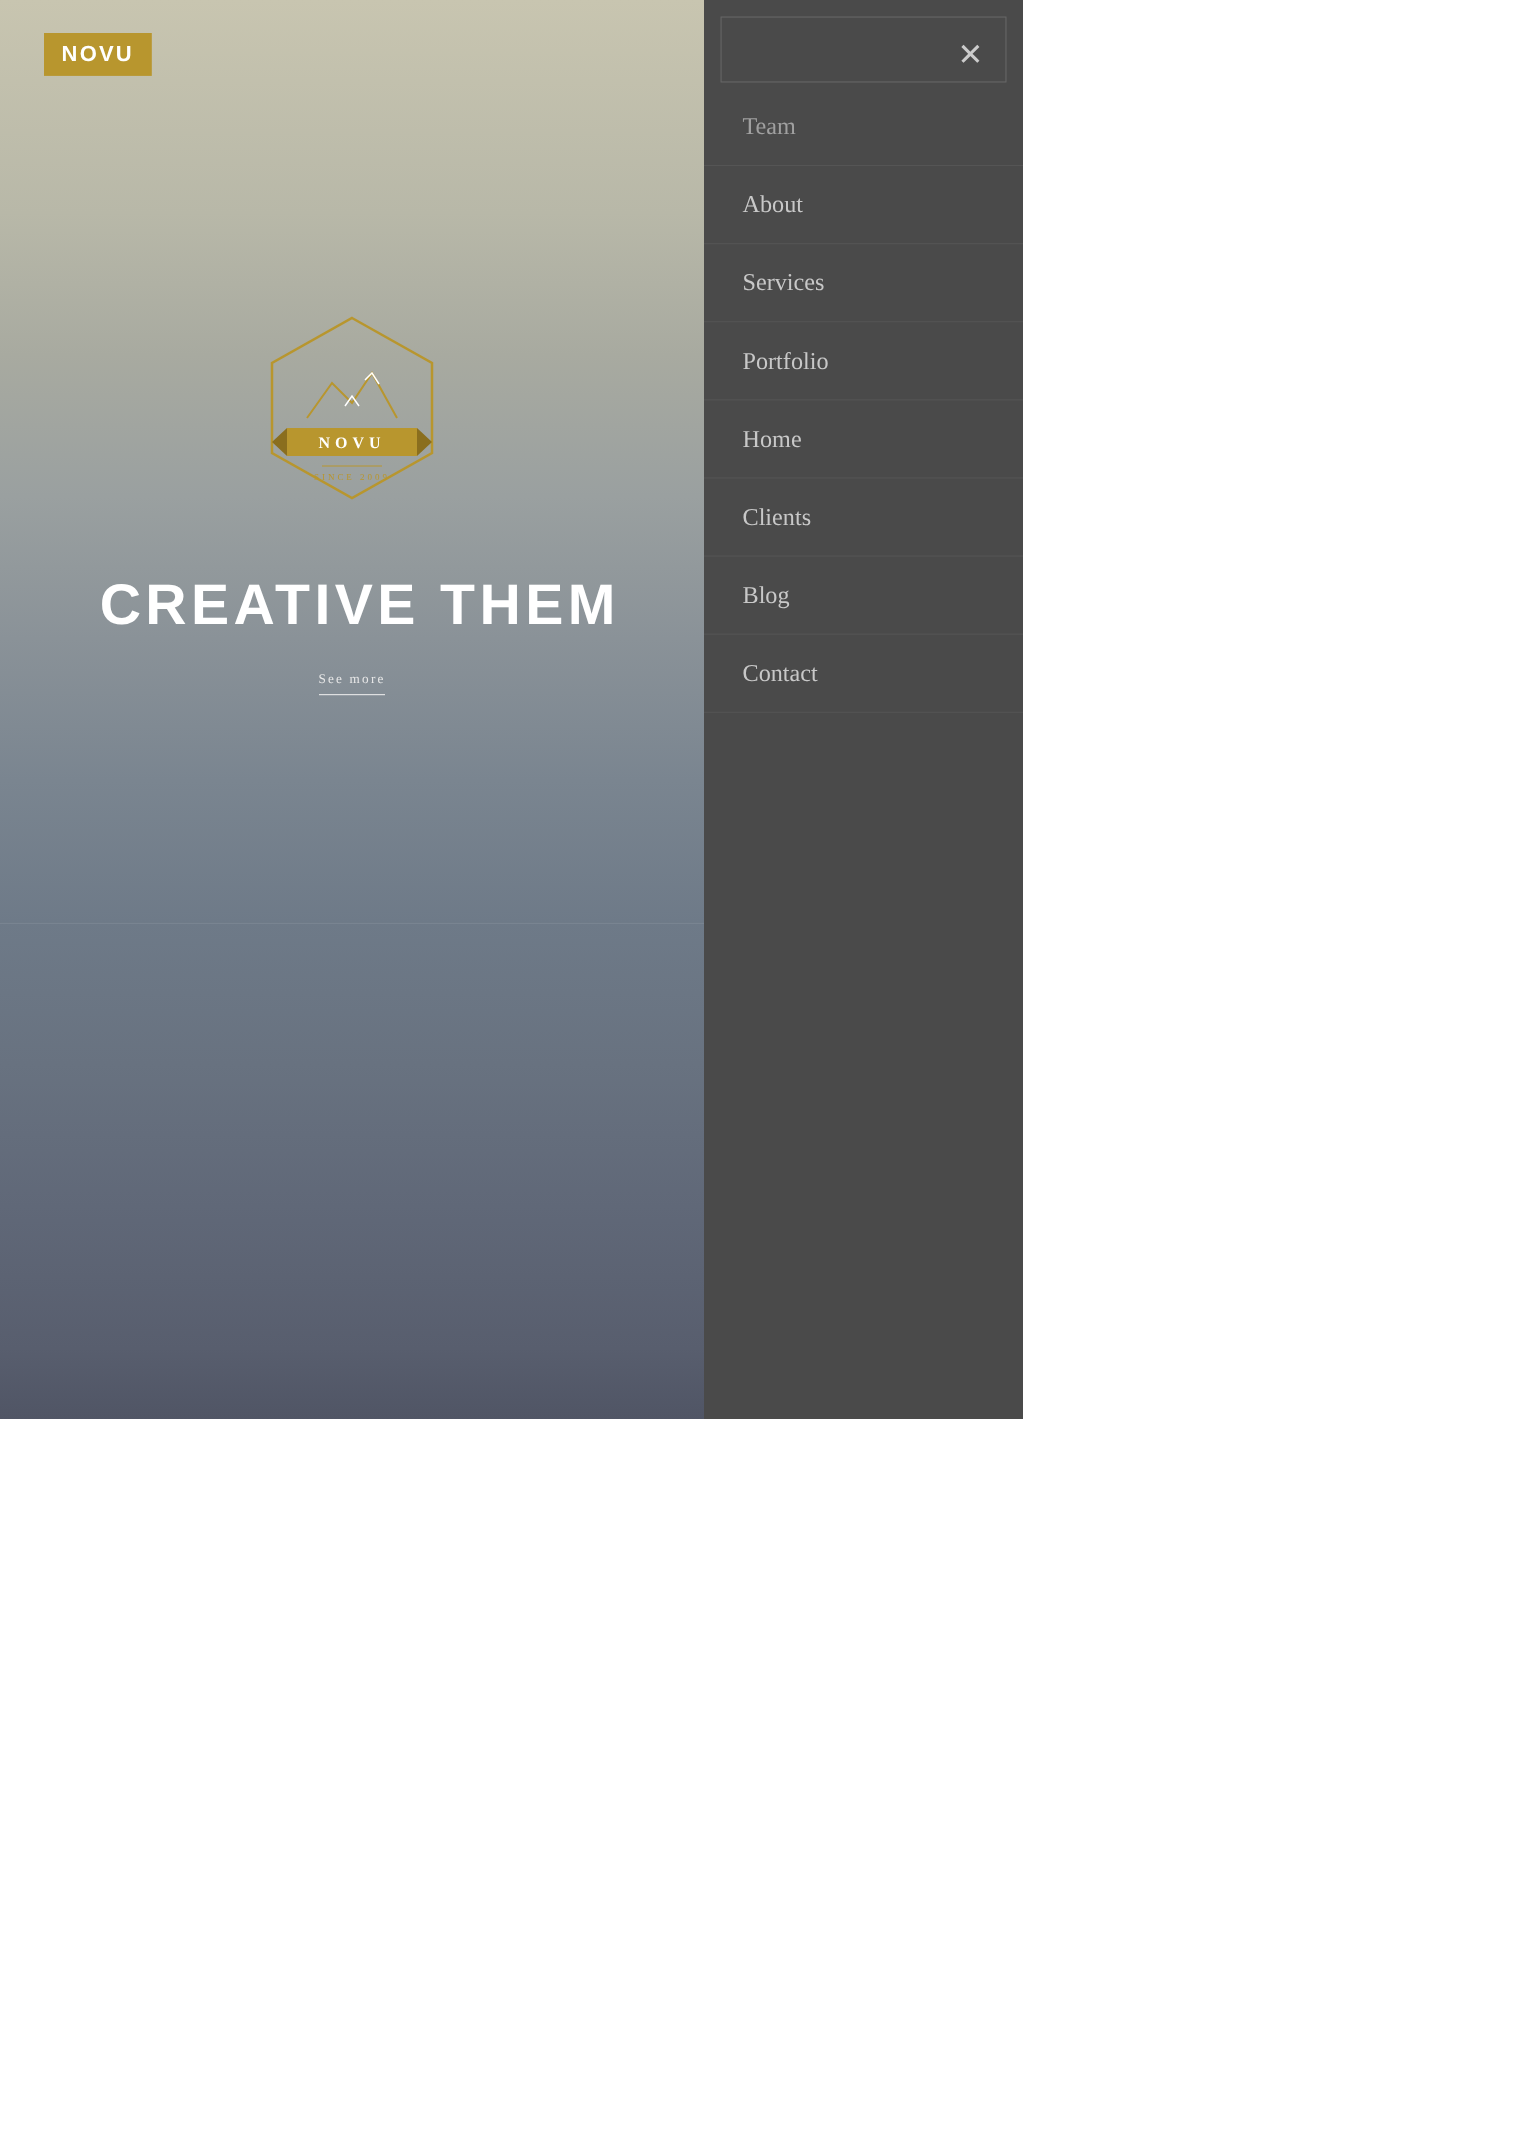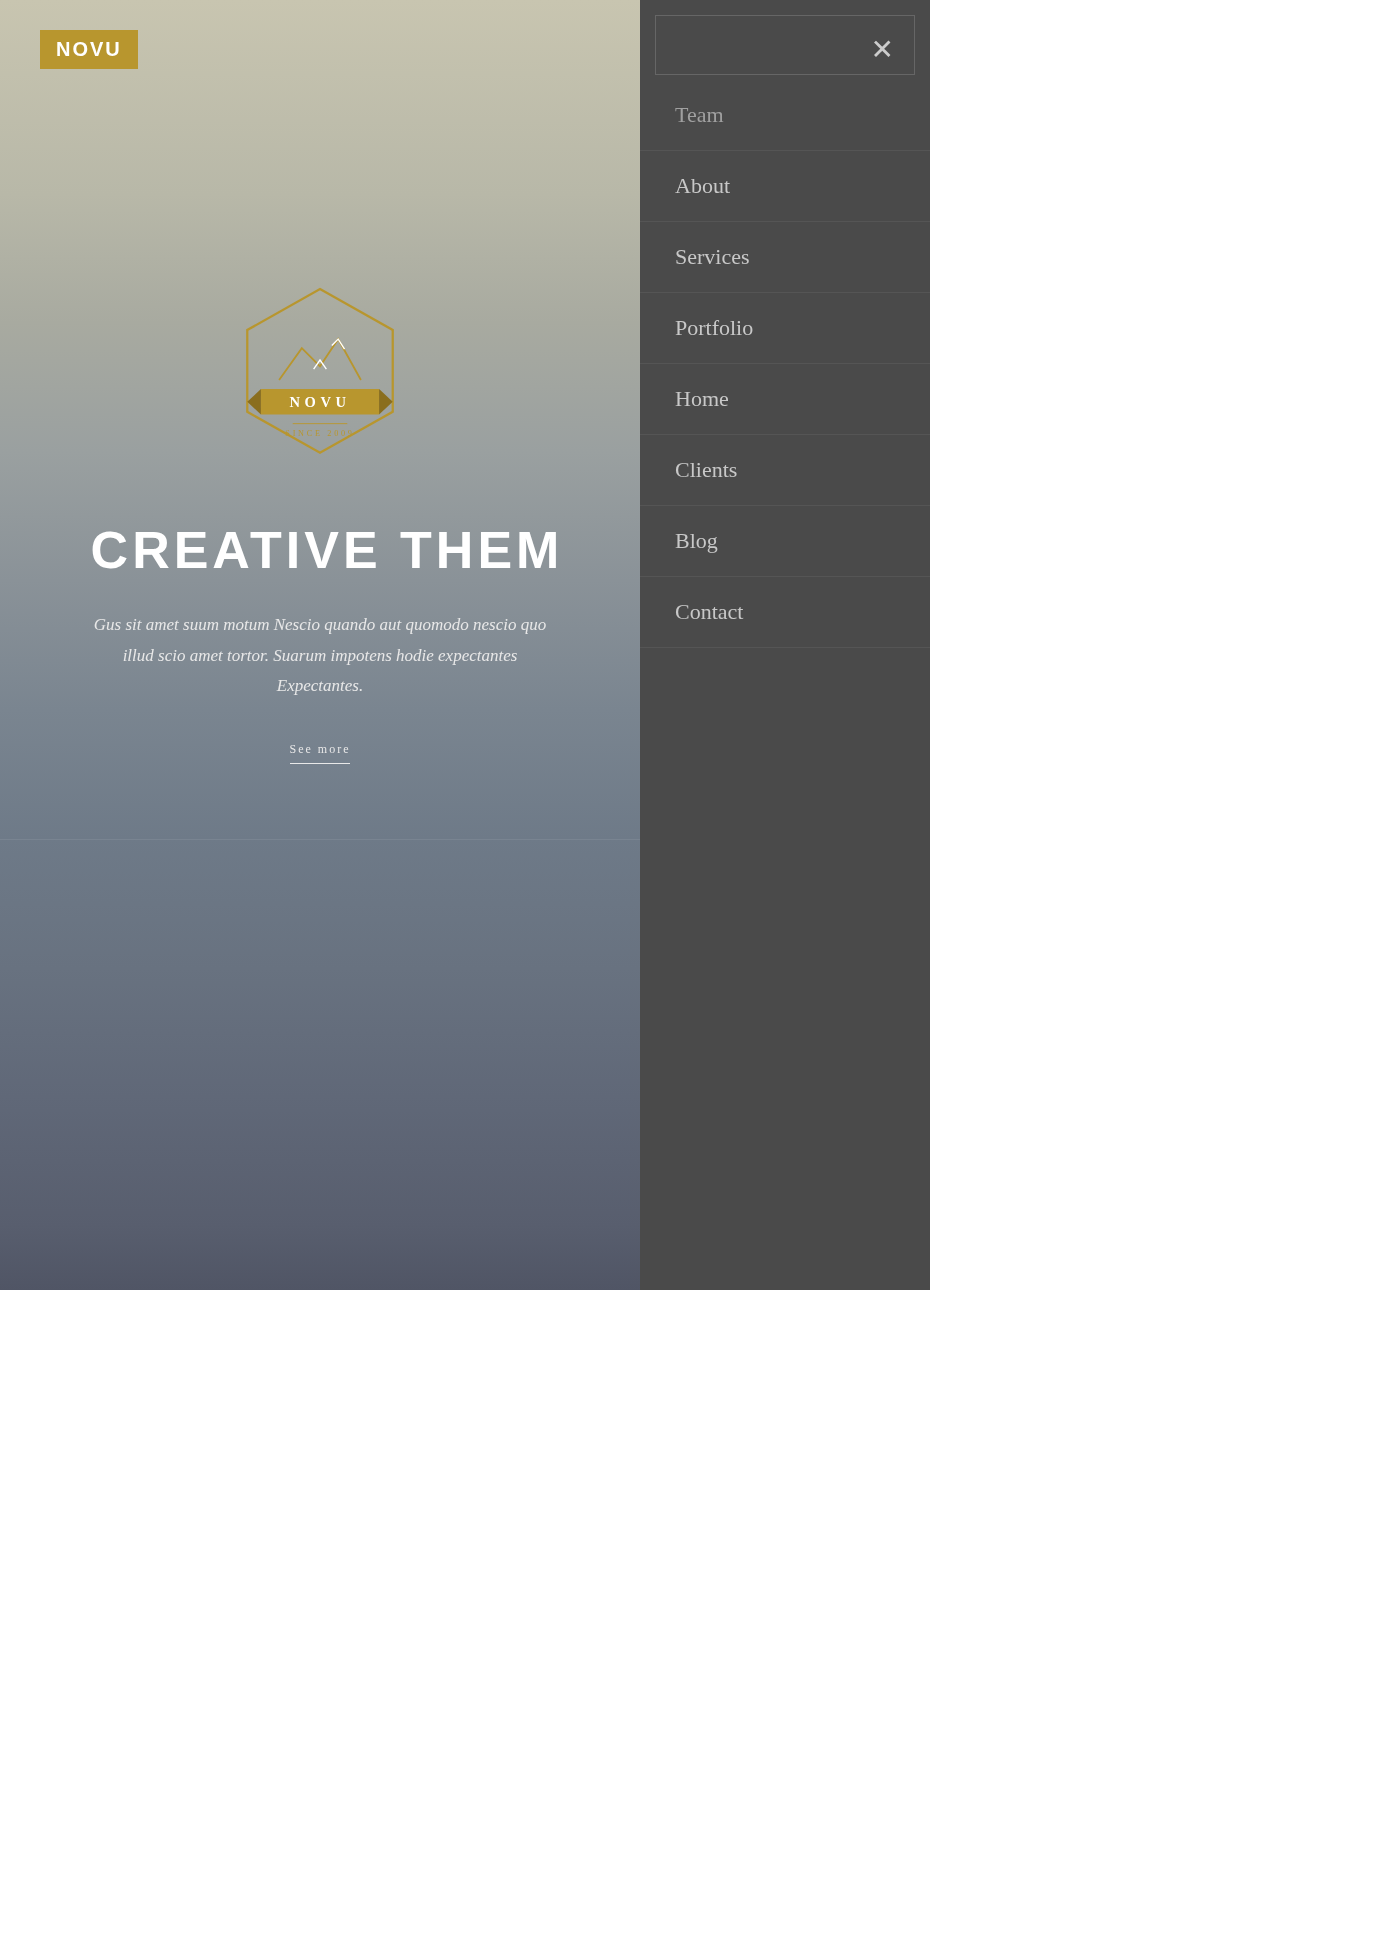--- a/index.html
+++ b/index.html
@@ -219,21 +219,20 @@
 
       <text x="100" y="140" text-anchor="middle" fill="#fff" font-family="Georgia, serif" font-size="16" letter-spacing="5" font-weight="bold">NOVU</text>
 
       <line x1="70" y1="158" x2="130" y2="158" stroke="#b8962e" stroke-width="1"></line>
       <text x="100" y="172" text-anchor="middle" fill="#b8962e" font-family="Georgia, serif" font-size="9" letter-spacing="3">SINCE 2009</text>
     </svg>
   </div>
 
   <h1 class="hero-title">CREATIVE THEM</h1>
 
-  <p class="hero-subtitle">Gus sit amet suum motum Nescio quando aut quomodo nescio quo illud scio amet tortor. Suarum impotens hodie expectantes Expectantes.</p>
 
   <div class="see-more">See more</div>
 
 </div>
 
 <nav class="nav-sidebar">
 
   <div class="close-area">
     <span class="close-btn">✕</span>
   </div>

